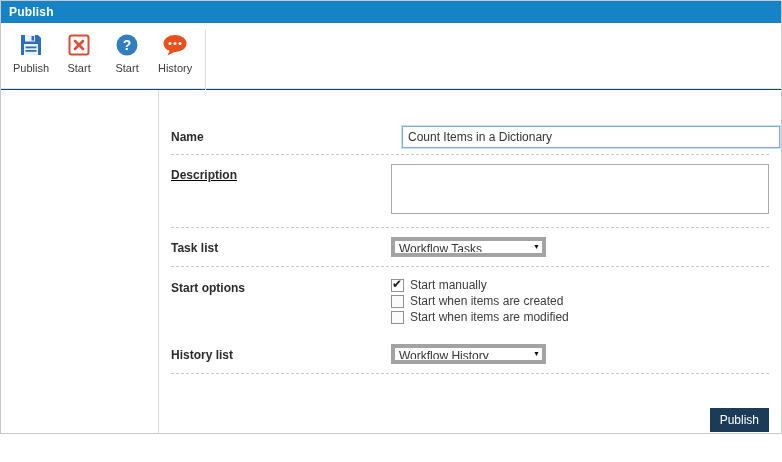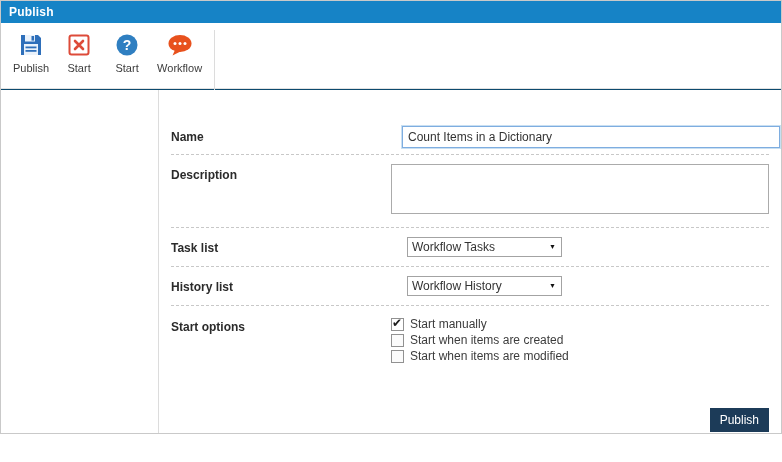--- a/index.html
+++ b/index.html
@@ -18,31 +18,31 @@
   .tb-sep { width:1px; background:#dcdcdc; height:60px; margin:-2px 0 0 6px; }
 
   
   .content { position:absolute; top:89px; left:0; right:0; bottom:0; display:flex; }
   .left-panel { width:158px; border-right:1px solid #dcdcdc; background:#fff; flex:0 0 158px; }
   .form-panel { flex:1; padding:30px 12px 0 12px; background:#fff; }
 
   .form-row { display:flex; align-items:flex-start; border-bottom:1px dashed #c8c8c8;justify-content:flex-end; }
   .form-row.no-border { border-bottom:none; }
   .row-name { padding:6px 0; }
-  .row-desc { padding:9px 0; }
-  .row-select { padding:9px 0;gap:16px; }
+  .row-desc { padding:9px 0;text-decoration:underline; }
+  .row-select { padding:9px 0; }
   .row-options { padding:10px 0; }
   .form-label { width:220px; flex:0 0 220px; font-size:12px; font-weight:bold; color:#2b2b2b; padding-top:4px; }
   .form-field { flex:1; }
 
   .text-input { width:100%; height:22px; border:1px solid #7eade0; outline:1px solid #c8dff2; font-size:12px; color:#333; padding:2px 5px; font-family:"Liberation Sans", sans-serif;margin-left:11px; }
   .textarea { width:100%; height:50px; border:1px solid #ababab; font-size:12px; color:#333; padding:2px 5px; resize:none; font-family:"Liberation Sans", sans-serif; }
 
   .select-wrap { position:relative; display:inline-block; }
-  .select { appearance:none; -webkit-appearance:none; -moz-appearance:none; width:155px; height:20px; border:1px solid #a3a3a3; border-radius:0; background:#fff; font-size:12px; color:#333; padding:1px 20px 1px 4px; font-family:"Liberation Sans", sans-serif; }
+  .select { appearance:none; -webkit-appearance:none; -moz-appearance:none; width:155px; height:20px; border:4px solid #a3a3a3; border-radius:0; background:#fff; font-size:12px; color:#333; padding:1px 20px 1px 4px; font-family:"Liberation Sans", sans-serif; }
   .select-arrow { position:absolute; right:6px; top:6px; font-size:7px; color:#111; pointer-events:none; }
 
   .options-list { display:flex; flex-direction:column; }
   .check-row { display:flex; align-items:center; height:16px; cursor:pointer; }
   .check-label { font-size:12px; color:#3c3c3c; }
   input[type="checkbox"] { appearance:none; -webkit-appearance:none; width:13px; height:13px; border:1px solid #919191; background:#fbfbfb; margin:0 6px 0 0; position:relative; }
   input[type="checkbox"]:checked { background:#fff; }
   input[type="checkbox"]:checked::after { content:"\2714"; position:absolute; left:0; top:-3px; font-size:12px; color:#1a1a1a; }
 
   .publish-btn { position:absolute; right:12px; bottom:1px; height:24px; padding:0 10px; background:#1c3b58; color:#fff; border:none; font-size:12px; font-family:"Liberation Sans", sans-serif; cursor:pointer; }
@@ -94,21 +94,21 @@
     <div class="tb-item">
       <span class="tb-icon">
         <svg width="28" height="24" viewBox="0 0 28 24">
           <ellipse cx="14" cy="10.5" rx="11.5" ry="8.5" fill="#e8511d"></ellipse>
           <path d="M9 17 L6.5 22.5 L15 18.2 Z" fill="#e8511d"></path>
           <circle cx="9" cy="10.5" r="1.5" fill="#fff"></circle>
           <circle cx="14" cy="10.5" r="1.5" fill="#fff"></circle>
           <circle cx="19" cy="10.5" r="1.5" fill="#fff"></circle>
         </svg>
       </span>
-      <span class="tb-label">Workflow</span>
+      <span class="tb-label">History</span>
     </div>
 
     <div class="tb-sep"></div>
   </div>
 
   <div class="content">
     <aside class="left-panel"></aside>
 
     <section class="form-panel">
 
@@ -131,32 +131,20 @@
         <div class="form-field">
           <span class="select-wrap">
             <select class="select">
               <option>Workflow Tasks</option>
             </select>
             <span class="select-arrow">▼</span>
           </span>
         </div>
       </div>
 
-      <div class="form-row row-select">
-        <label class="form-label">History list</label>
-        <div class="form-field">
-          <span class="select-wrap">
-            <select class="select">
-              <option>Workflow History</option>
-            </select>
-            <span class="select-arrow">▼</span>
-          </span>
-        </div>
-      </div>
-
       <div class="form-row row-options no-border">
         <label class="form-label">Start options</label>
         <div class="form-field options-list">
 
           <label class="check-row">
             <input type="checkbox" checked="checked" style="">
             <span class="check-label">Start manually</span>
           </label>
 
           <label class="check-row">
@@ -165,18 +153,30 @@
           </label>
 
           <label class="check-row">
             <input type="checkbox" style="">
             <span class="check-label">Start when items are modified</span>
           </label>
 
         </div>
       </div>
 
+      <div class="form-row row-select">
+        <label class="form-label">History list</label>
+        <div class="form-field">
+          <span class="select-wrap">
+            <select class="select">
+              <option>Workflow History</option>
+            </select>
+            <span class="select-arrow">▼</span>
+          </span>
+        </div>
+      </div>
+
     </section>
   </div>
 
   <button class="publish-btn">Publish</button>
 
 </div>
 
 </body></html>

